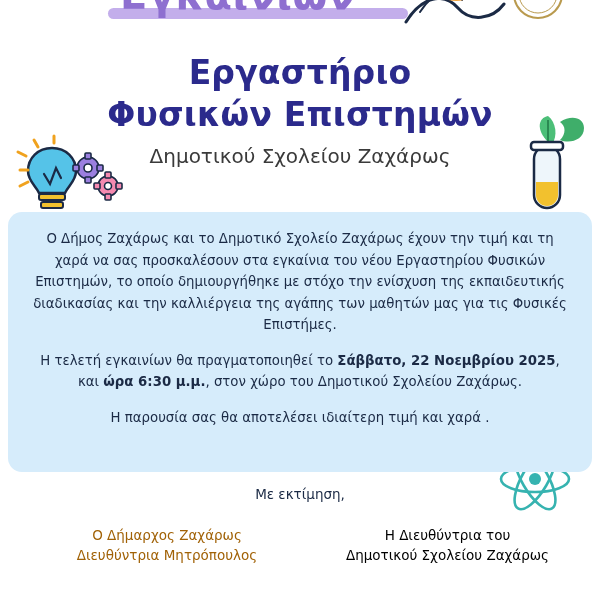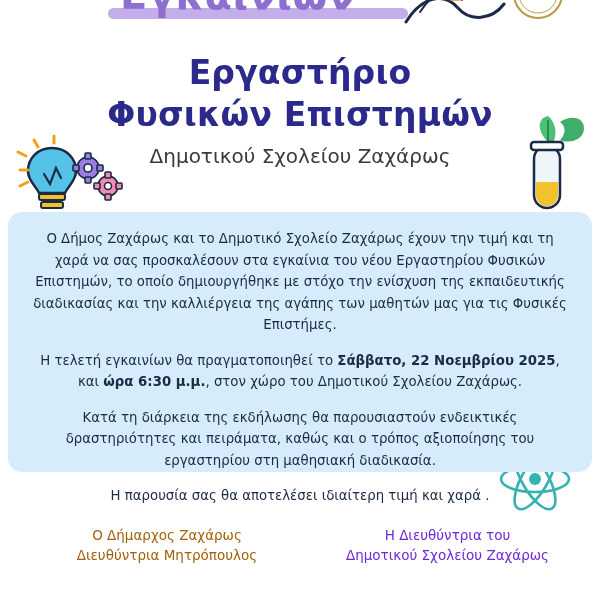--- a/index.html
+++ b/index.html
@@ -138,21 +138,21 @@
     color: #a16207;
     line-height: 1.5;
   }
   .sign-right {
     position: absolute;
     left: 320px;
     top: 525px;
     width: 255px;
     text-align: center;
     font-size: 13.5px;
-    color: #6d28d9;
+    color: #000000;
     line-height: 1.5;
   }
 
   
   .bulb {
     position: absolute;
     left: 14px;
     top: 134px;
     width: 76px;
     height: 84px;
@@ -266,25 +266,25 @@
       <ellipse cx="43" cy="43" rx="34" ry="13" transform="rotate(60 43 43)"></ellipse>
       <ellipse cx="43" cy="43" rx="34" ry="13" transform="rotate(120 43 43)"></ellipse>
     </g>
     <circle cx="43" cy="43" r="6" fill="#36b3b0"></circle>
   </svg>
 
   <div class="card">
     <div class="card-inner">
       <p>Ο Δήμος Ζαχάρως και το Δημοτικό Σχολείο Ζαχάρως έχουν την τιμή και τη χαρά να σας προσκαλέσουν στα εγκαίνια του νέου Εργαστηρίου Φυσικών Επιστημών, το οποίο δημιουργήθηκε με στόχο την ενίσχυση της εκπαιδευτικής διαδικασίας και την καλλιέργεια της αγάπης των μαθητών μας για τις Φυσικές Επιστήμες.</p>
       <p><span>Η τελετή εγκαινίων θα πραγματοποιηθεί το </span><span class="bold">Σάββατο, 22 Νοεμβρίου 2025</span><span>, και </span><span class="bold">ώρα 6:30 μ.μ.</span><span>, στον χώρο του Δημοτικού Σχολείου Ζαχάρως.</span></p>
-      <p>Κατά τη διάρκεια της εκδήλωσης θα παρουσιαστούν ενδεικτικές δραστηριότητες και πειράματα, καθώς και ο τρόπος αξιοποίησης του εργαστηρίου στη μαθησιακή διαδικασία.</p>
       <p>Η παρουσία σας θα αποτελέσει ιδιαίτερη τιμή και χαρά .</p>
     </div>
   </div>
 
+  <div class="regards">Με εκτίμηση,</div>
 
   <div class="sign-left">
     <div>Ο Δήμαρχος Ζαχάρως</div>
     <div>Διευθύντρια Μητρόπουλος</div>
   </div>
 
   <div class="sign-right">
     <div>Η Διευθύντρια του</div>
     <div>Δημοτικού Σχολείου Ζαχάρως</div>
   </div>

